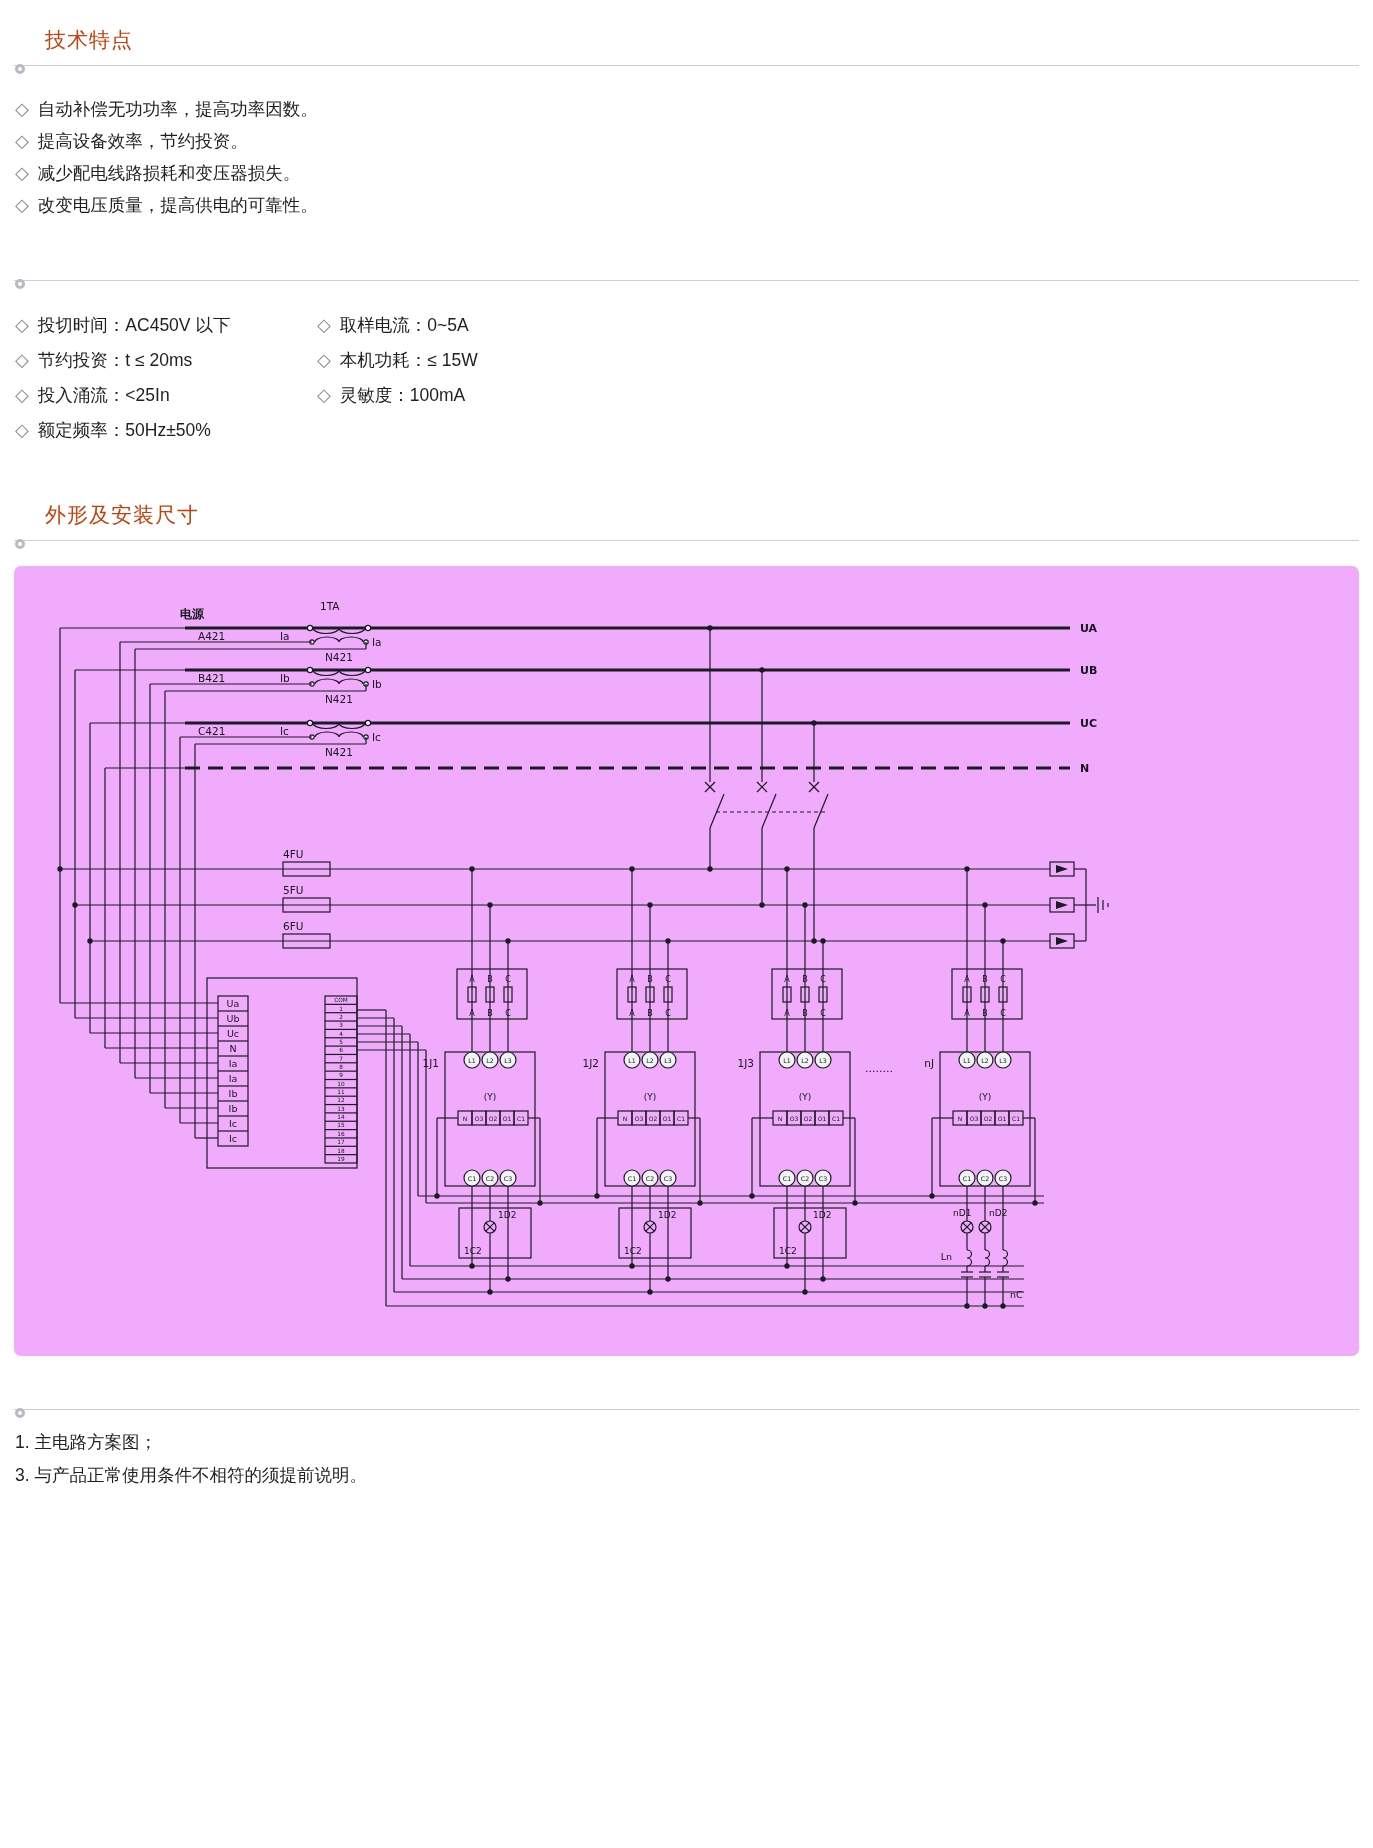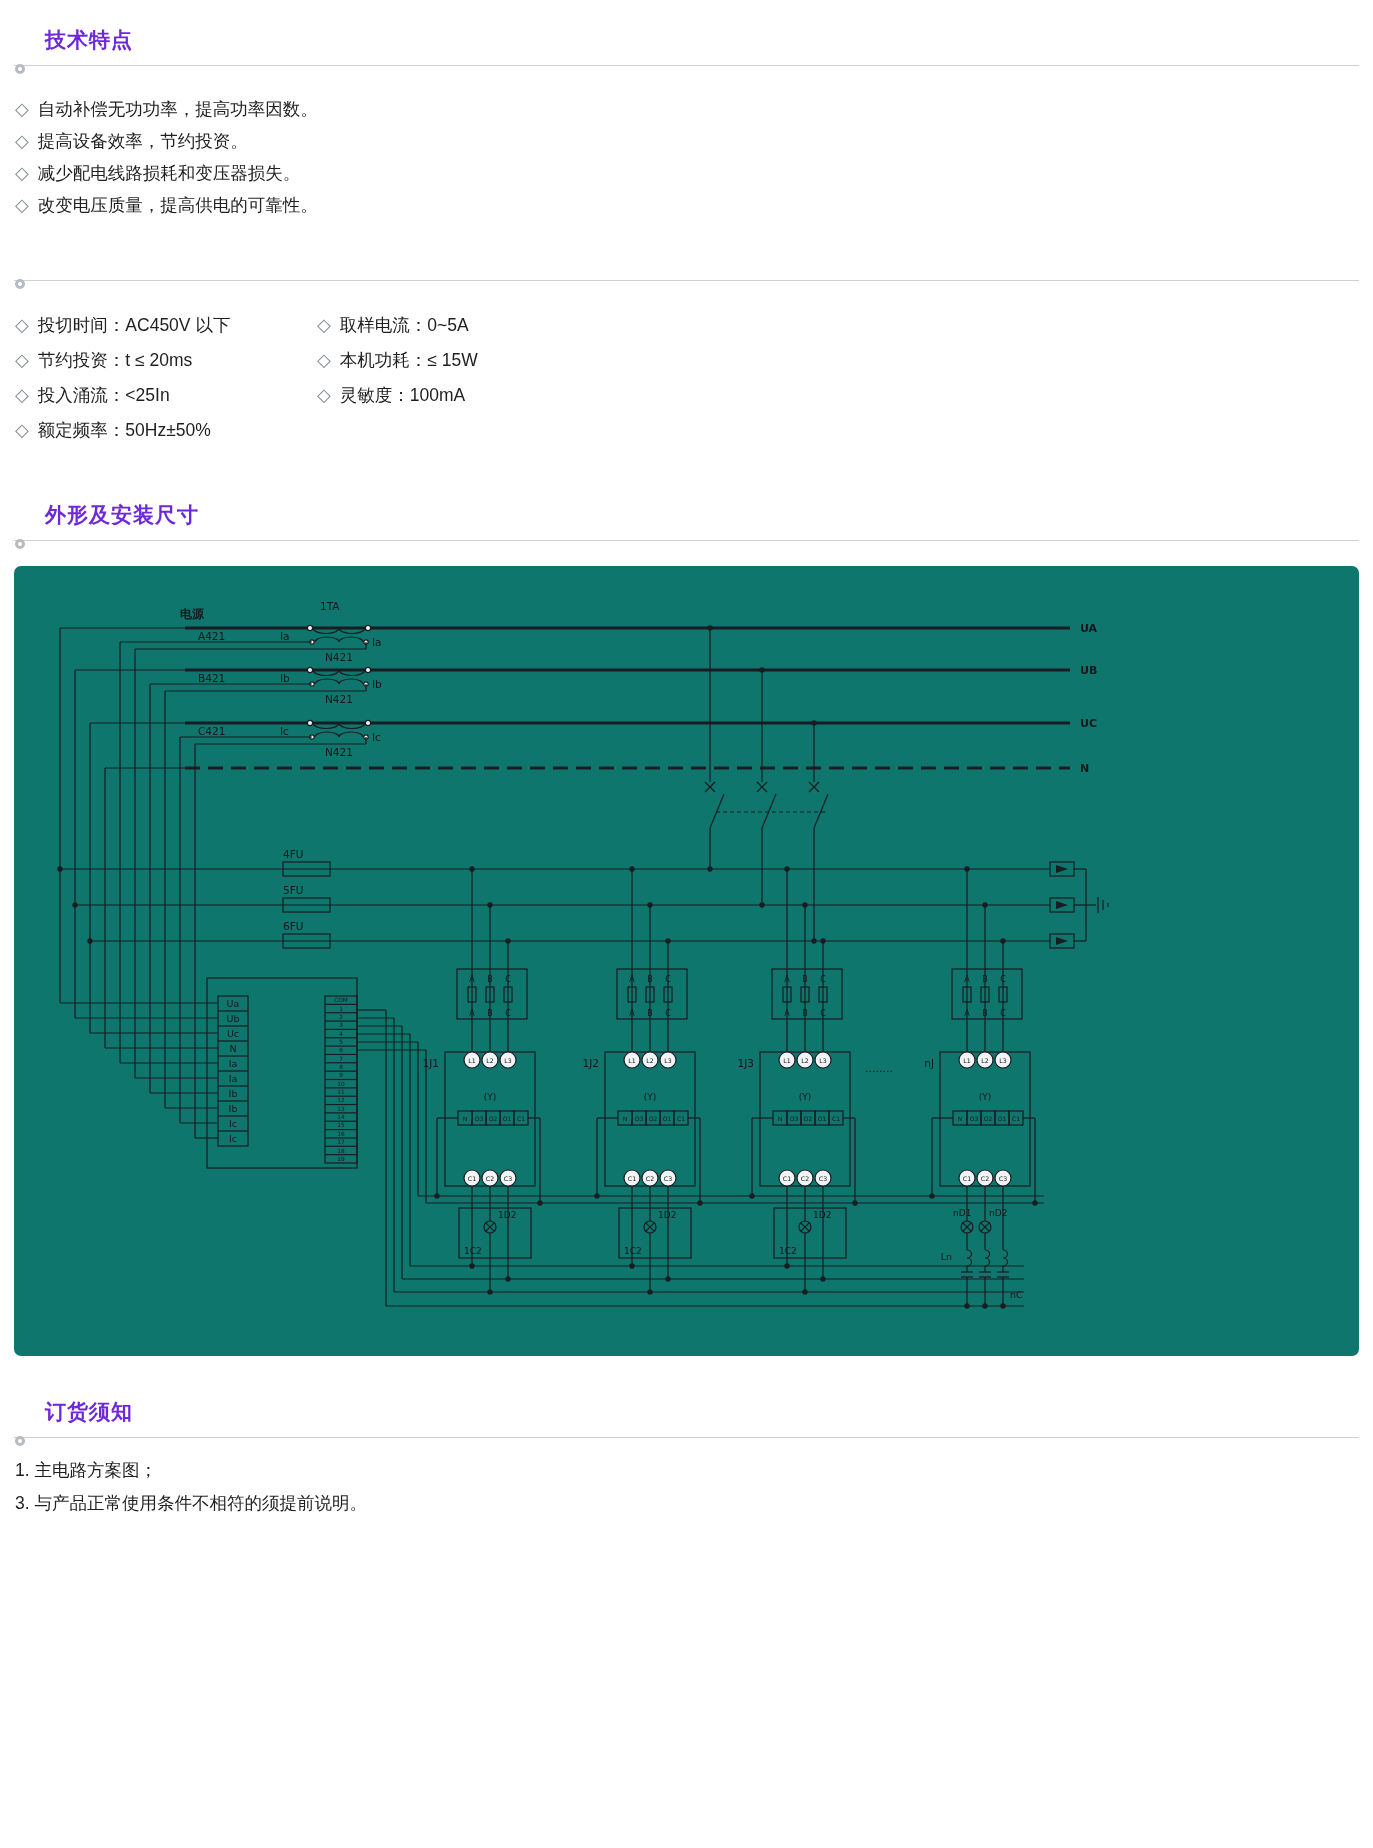--- a/index.html
+++ b/index.html
@@ -2,29 +2,29 @@
 <html><head>
 <meta charset="utf-8">
 <style>
   *{box-sizing:border-box;margin:0;padding:0}
   html,body{width:1373px}
   body{min-height:1848px;background:#fff;font-family:"Liberation Sans","DejaVu Sans",sans-serif;color:#1f1f1f}
   .page{padding:26px 14px 40px}
   .sec{position:relative}
   .sec-head{position:relative;border-bottom:1px solid #cfcfcf;padding:0 0 11px 31px}
   .ring{position:absolute;left:1px;bottom:-9px;width:10px;height:10px;border:3px solid #b6bcc2;border-radius:50%;background:#fff;display:block}
-  .sec-title{font-size:21px;font-weight:700;color:#6d28d9;letter-spacing:1px}
+  .sec-title{font-size:21px;font-weight:400;color:#c2410c;letter-spacing:1px}
   .blist{margin:27px 0 0 1px}
   .bitem{display:flex;align-items:center;gap:9px;height:32px;font-size:17.5px}
   .dia{color:#7e8791;font-size:18px;line-height:1}
   .sec-specs{margin-top:48px}
   .spec-grid{display:grid;grid-template-columns:302px 1fr;margin:26px 0 0 1px}
   .spec-col .bitem{height:35px}
   .sec-dim{margin-top:54px}
-  .diagram-box{margin-top:25px;height:790px;background:#0f766e;border-radius:7px;overflow:hidden}
+  .diagram-box{margin-top:25px;height:790px;background:#f0abfc;border-radius:7px;overflow:hidden}
   .sec-order{margin-top:42px}
   .olist{margin:20px 0 0 1px}
   .oitem{height:33px;display:flex;align-items:flex-start;font-size:17.5px}
   #diag{display:block}
   #diag line,#diag path,#diag rect,#diag circle{stroke:#191c20;fill:none;stroke-width:1.2}
   #diag .bus{stroke-width:3}
   #diag .dash{stroke-dasharray:15 8}
   #diag .dashsm{stroke-dasharray:4 3}
   #diag .dot{fill:#191c20;stroke:none}
   #diag .term{fill:#f2f3f5}
@@ -572,21 +572,20 @@
             <text x="996" y="732" font-size="9.5" text-anchor="start">nC</text>
             <text x="851" y="506" font-size="11" text-anchor="start">........</text>
           </g>
       </svg>
     </div>
   </section>
 
   <section class="sec sec-order">
     <div class="sec-head">
       <span class="ring"></span>
-      <h2 class="sec-title">订货须知</h2>
     </div>
     <div class="olist">
       <div class="oitem">
           <span>1. 主电路方案图；</span>
         </div>
       <div class="oitem">
           <span>3. 与产品正常使用条件不相符的须提前说明。</span>
         </div>
     </div>
   </section>

